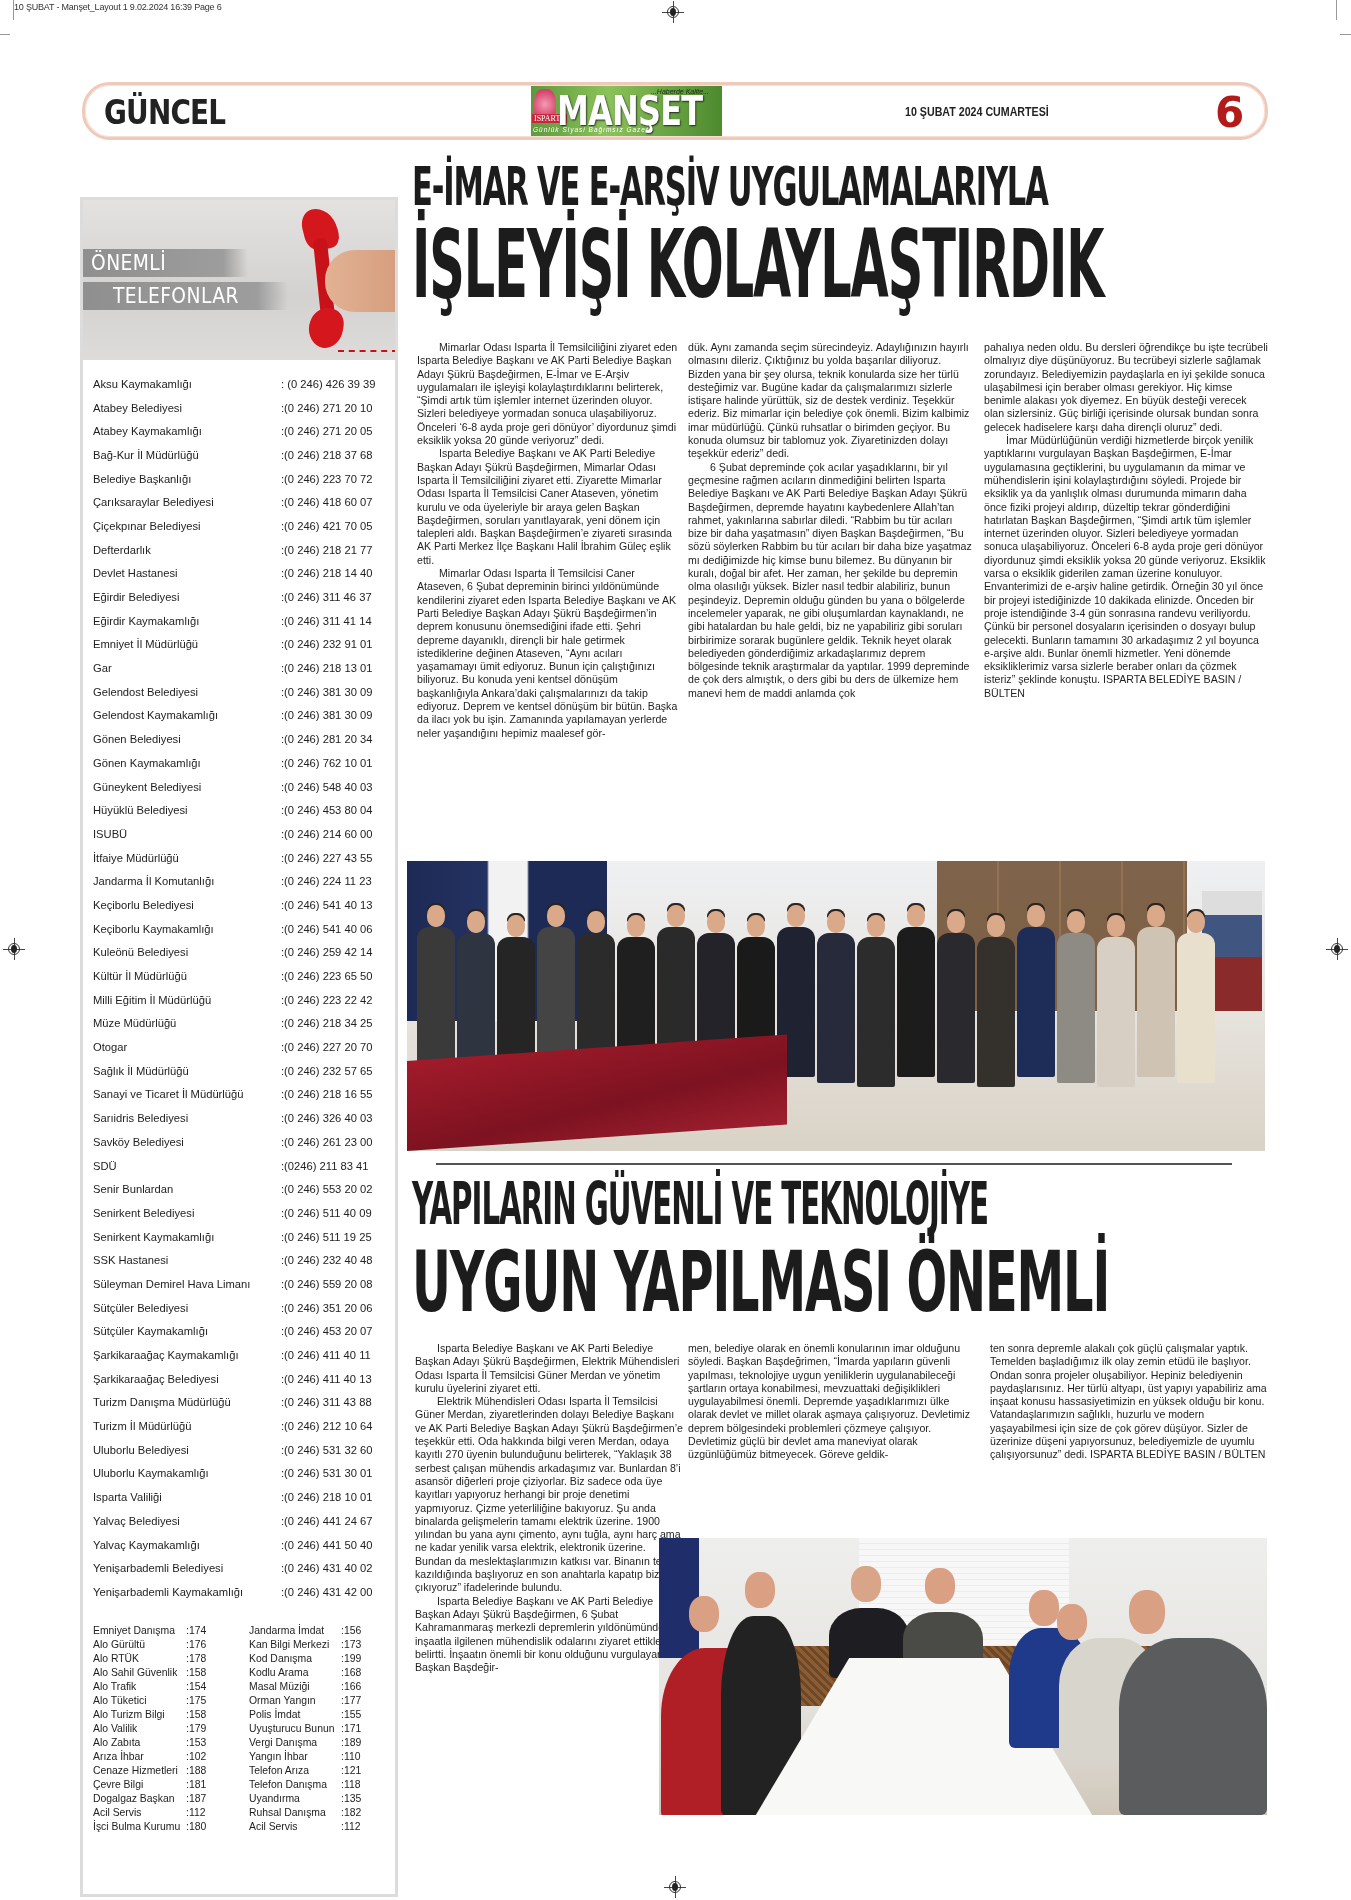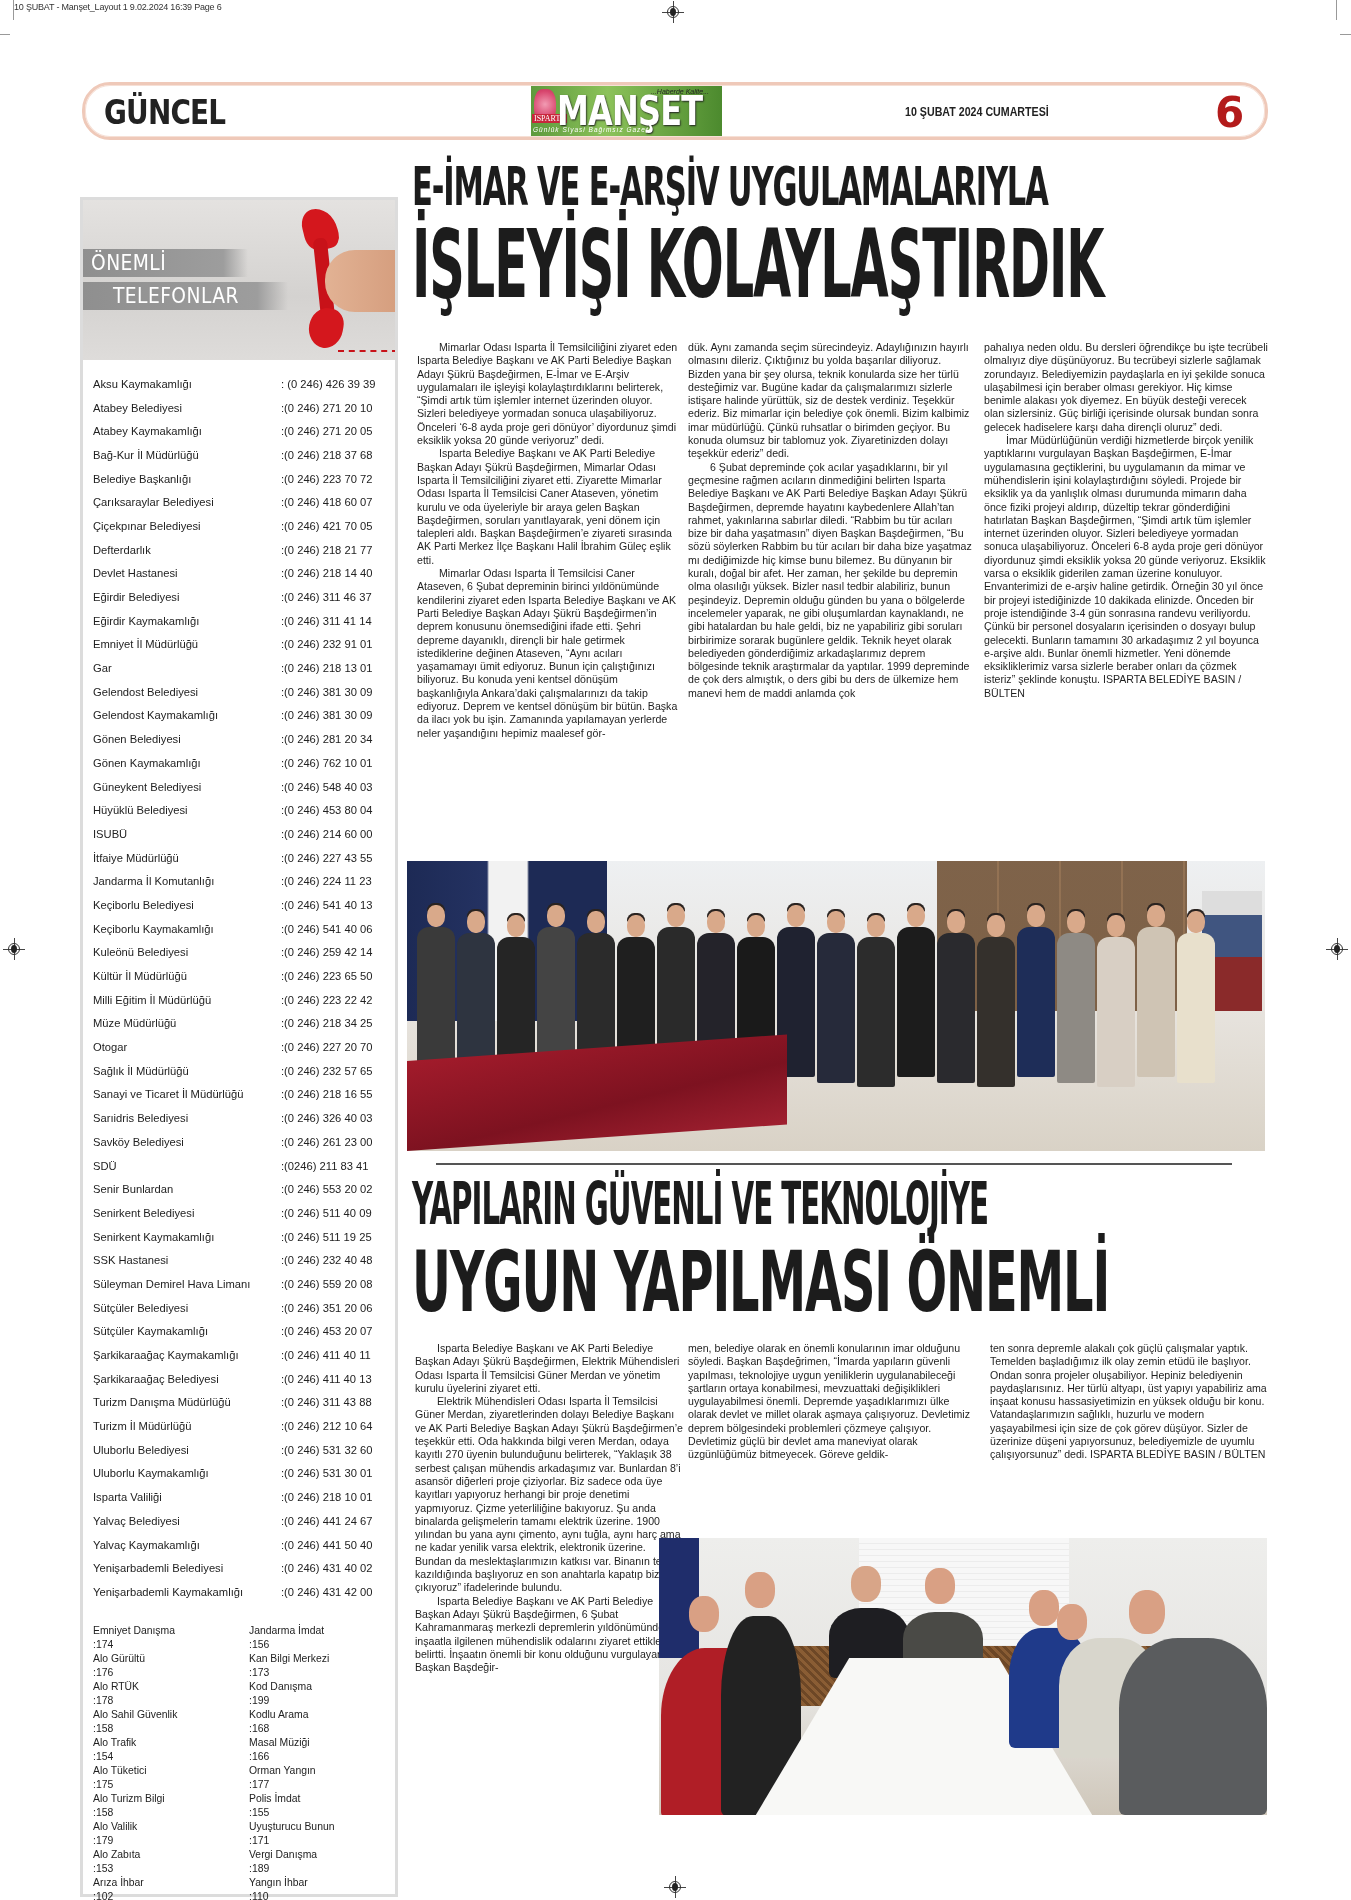--- a/index.html
+++ b/index.html
@@ -42,21 +42,21 @@
   .cord { position: absolute; left: 255px; top: 140px; width: 60px; height: 12px; border-bottom: 2px dashed #c81219; }
 
   .phone-list { position: absolute; left: 10px; top: 172px; width: 298px; }
   .phone-row { display: flex; height: 23.7px; align-items: center; font-size: 11.2px; color: #222; white-space: nowrap; }
   .phone-row .pname { width: 188px; overflow: hidden; }
   .phone-row .pnum { flex: 1; }
 
   .short-list { position: absolute; left: 10px; top: 1424px; width: 298px; display: flex; }
   .short-col { font-size: 10.4px; line-height: 14px; color: #222; }
   .short-col.c1 { width: 156px; }
-  .short-row { display: flex; white-space: nowrap; flex-direction: column; }
+  .short-row { display: flex; white-space: nowrap; }
   .short-row .sname { width: 93px; }
   .short-col.c2 .short-row .sname { width: 92px; }
 
   
   .headline { position: absolute; font-family: "DejaVu Sans", sans-serif; font-weight: bold; color: #1c1c1c; white-space: nowrap; transform-origin: left top; letter-spacing: -2px; }
   .h1a { left: 412px; top: 155px; font-size: 54px; transform: scaleX(0.565); }
   .h1b { left: 412px; top: 218px; font-size: 94px; transform: scaleX(0.525); line-height: 1; }
   .h2a { left: 412px; top: 1170px; font-size: 58px; transform: scaleX(0.505); }
   .h2b { left: 412px; top: 1240px; font-size: 84px; transform: scaleX(0.57); line-height: 1; }
 

